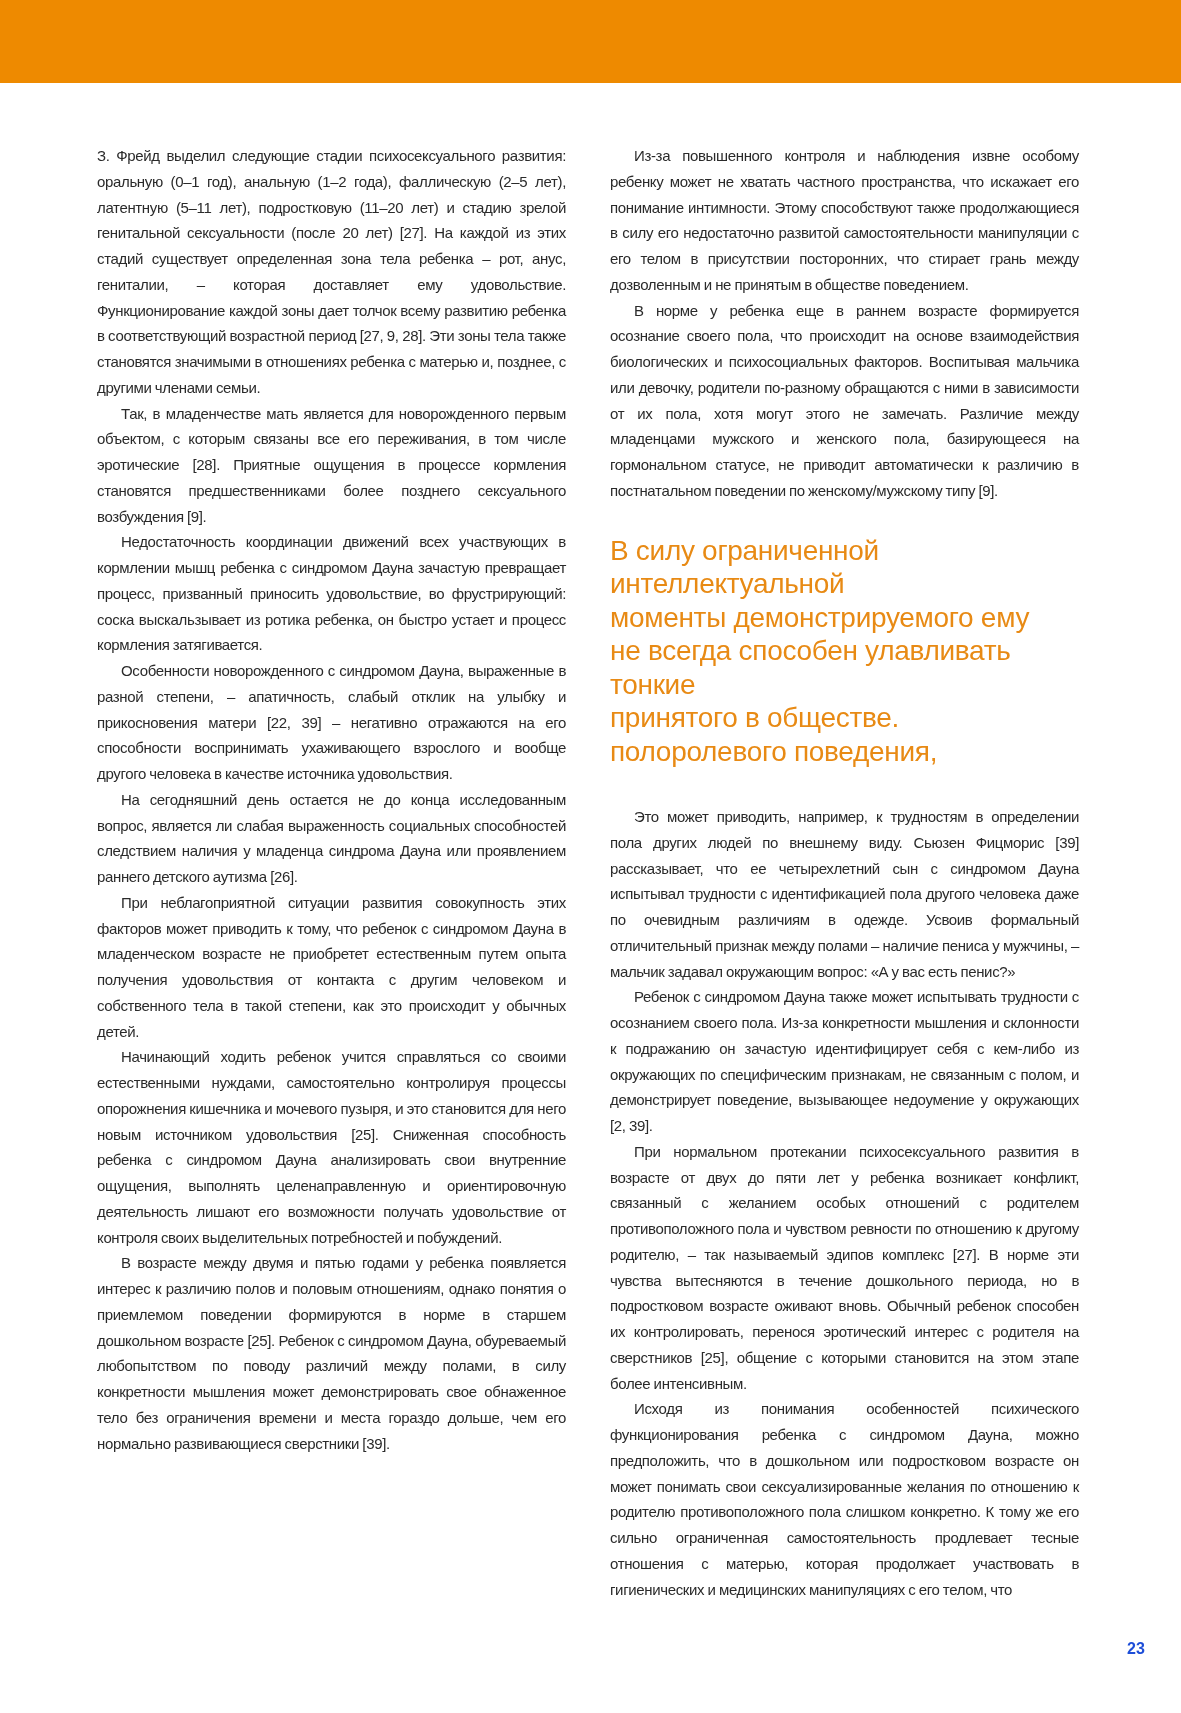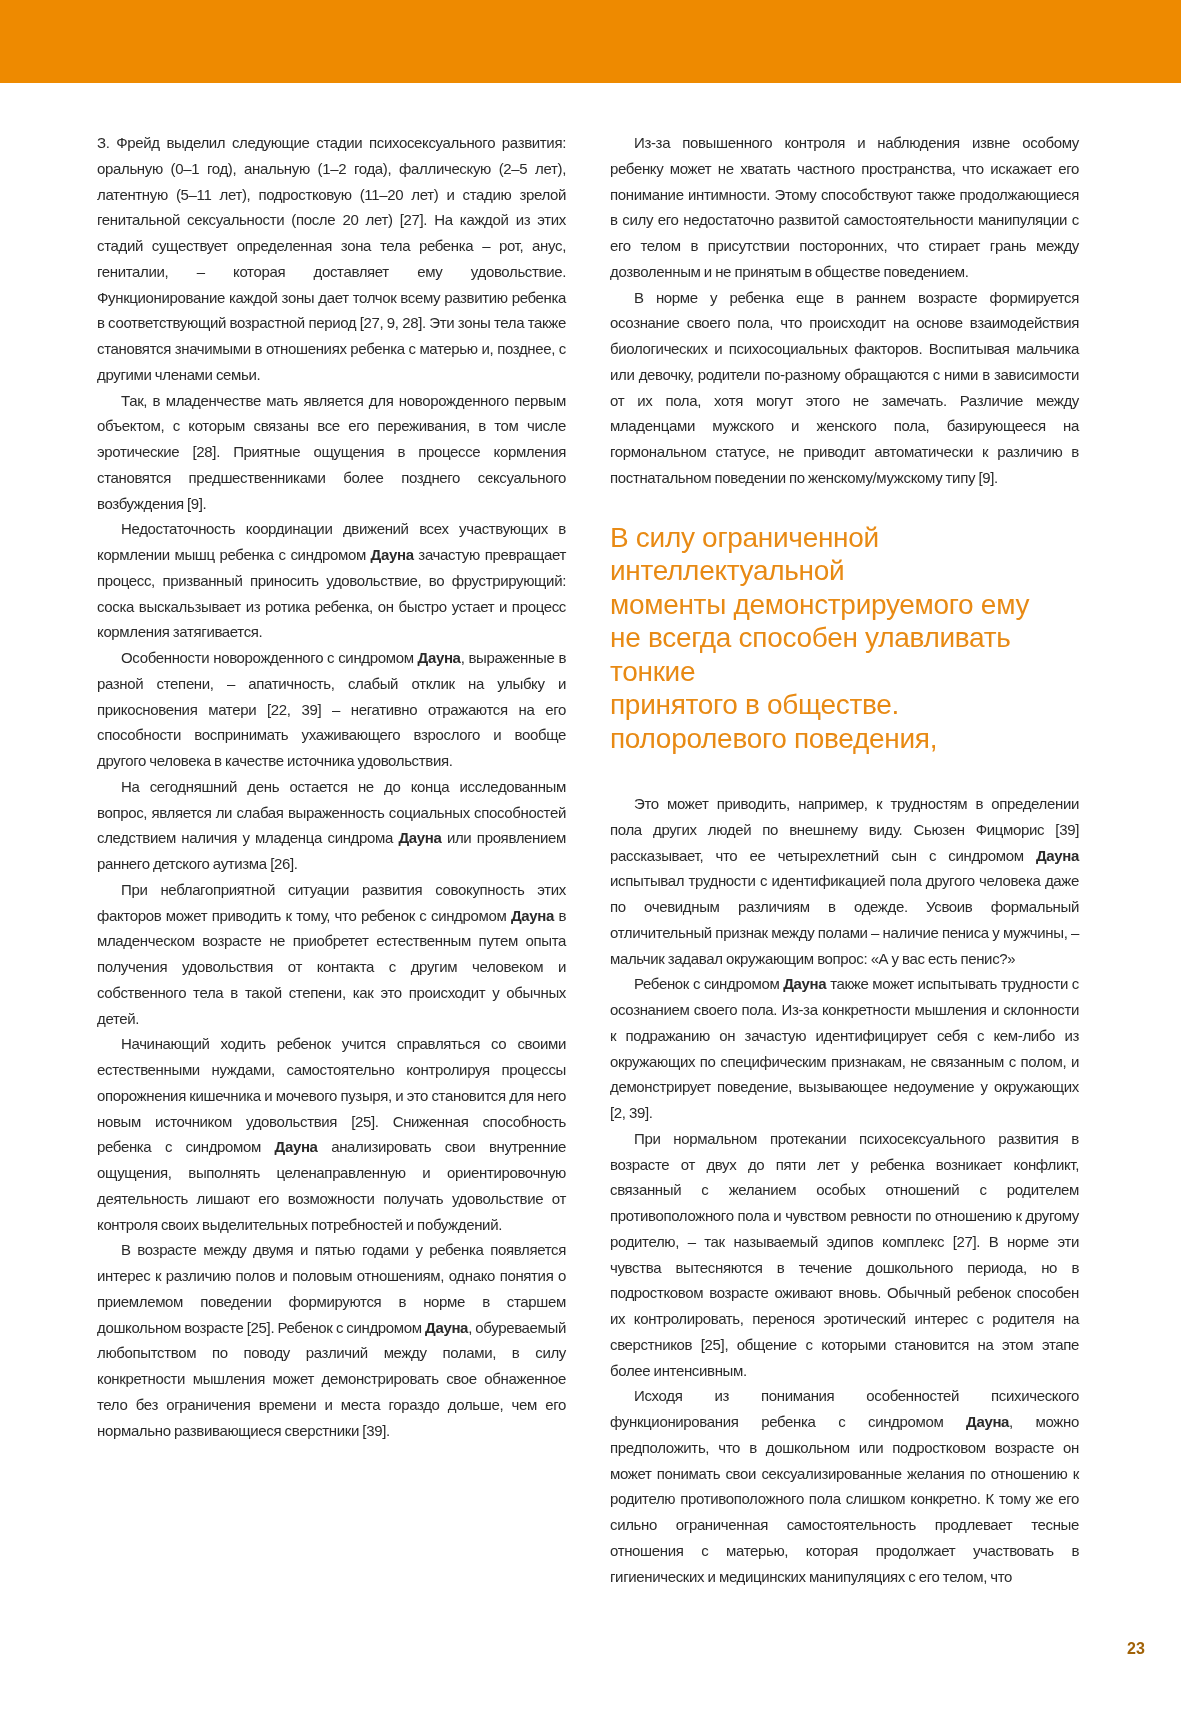--- a/index.html
+++ b/index.html
@@ -2,38 +2,38 @@
 <html><head>
 <meta charset="utf-8">
 <style>
   html, body { margin: 0; padding: 0; }
   body {
     width: 1181px; height: 1713px; position: relative; background: #ffffff;
     font-family: "Liberation Sans", sans-serif; color: #2a2a2a; overflow: hidden;
   }
   .banner { position: absolute; left: 0; top: 0; width: 1181px; height: 83px; background: #EE8A00; }
   .col {
-    position: absolute; top: 130px; width: 469px;
+    position: absolute; top: 143px; width: 469px;
     font-size: 15px; line-height: 25.75px; text-align: justify;
     letter-spacing: -0.35px; word-spacing: -0.5px;
     font-family: "Liberation Sans", sans-serif;
   }
   .col-left { left: 97px; }
   .col-right { left: 610px; }
   .col p { margin: 0; text-indent: 0; hyphens: manual; }
   .col p.indent { text-indent: 24px; }
-  b { font-weight: bold; }
+  b { font-weight: normal; }
   .pull-quote {
     margin: 30px 0 36px 0; color: #E88A14;
     font-size: 28px; line-height: 33.5px; text-align: left;
     letter-spacing: -0.3px; word-spacing: 0;
   }
   .page-number {
     position: absolute; left: 1127px; top: 1640px;
-    font-size: 16px; font-weight: bold; color: #a16207;
+    font-size: 16px; font-weight: bold; color: #1d4ed8;
   }
 </style>
 </head>
 <body>
 
 <div class="banner" style="background: rgb(238, 138, 0);"></div>
 
 <div class="col col-left">
   <p><span>З. Фрейд выделил следующие стадии психосексуального развития: оральную (0–1 год), анальную (1–2 года), фаллическую (2–5 лет), латентную (5–11 лет), подростковую (11–20 лет) и стадию зрелой генитальной сексуальности (после 20 лет) [27]. На каждой из этих стадий существует определенная зона тела ребенка – рот, анус, гениталии, – которая доставляет ему удовольствие. Функционирование каждой зоны дает толчок всему развитию ребенка в соответствующий возрастной период [27, 9, 28]. Эти зоны тела также становятся значимыми в отношениях ребенка с матерью и, позднее, с другими членами семьи.</span></p>
   <p class="indent"><span>Так, в младенчестве мать является для новорожденного первым объектом, с которым связаны все его переживания, в том числе эротические [28]. Приятные ощущения в процессе кормления становятся предшественниками более позднего сексуального возбуждения [9].</span></p>

